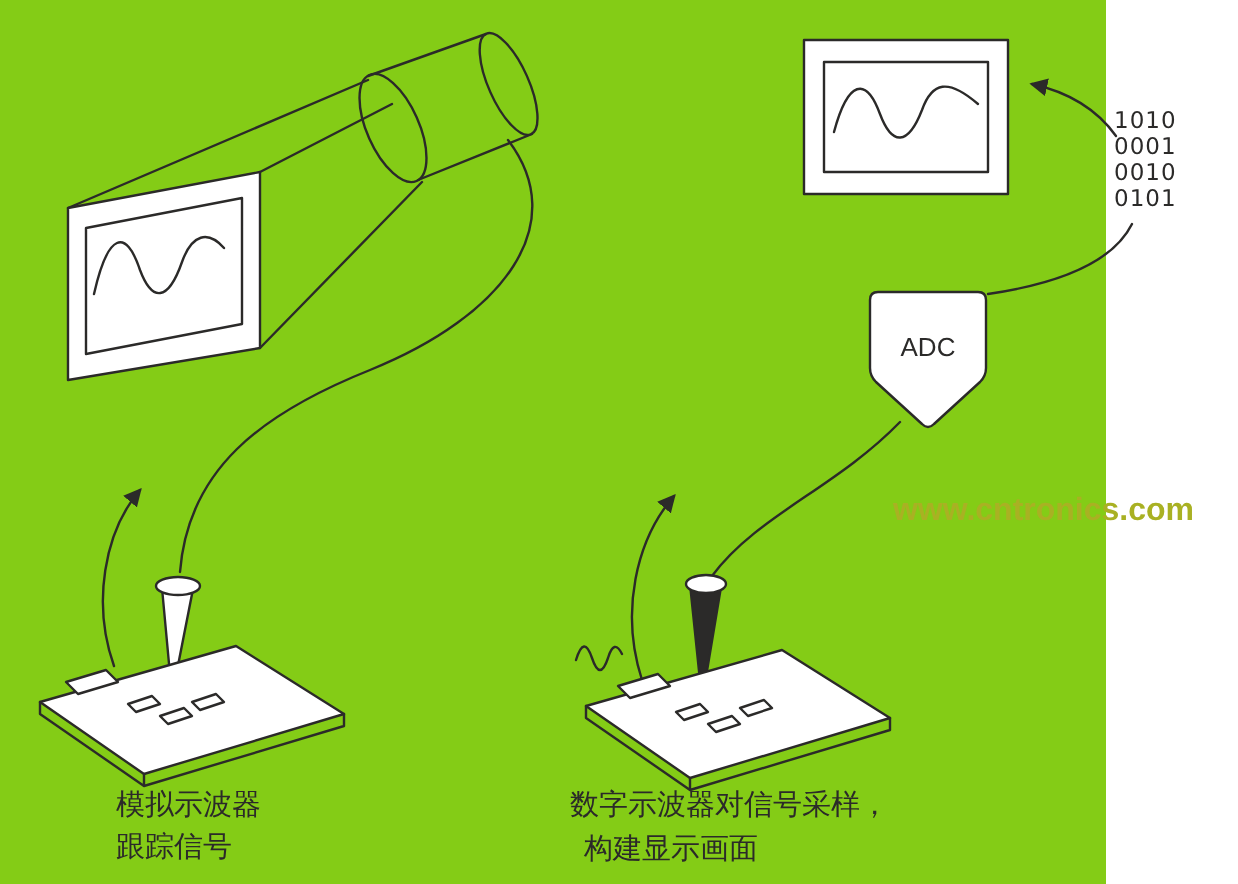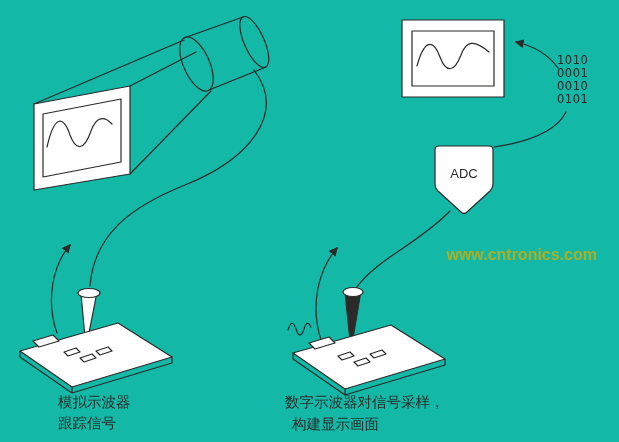--- a/index.html
+++ b/index.html
@@ -6,23 +6,23 @@
     margin: 0;
     padding: 0;
     background: #ffffff;
     width: 619px;
     height: 442px;
     overflow: hidden;
     font-family: "Liberation Sans", sans-serif;
   }
   .stage {
     position: relative;
-    width: 619px;
+    width: 553px;
     height: 442px;
-    background: #14b8a6;
+    background: #84cc16;
   }
   svg { display: block; }
   .line {
     fill: none;
     stroke: #2b2a29;
     stroke-width: 1.2;
     stroke-linecap: round;
     stroke-linejoin: round;
   }
   .shape-white {

